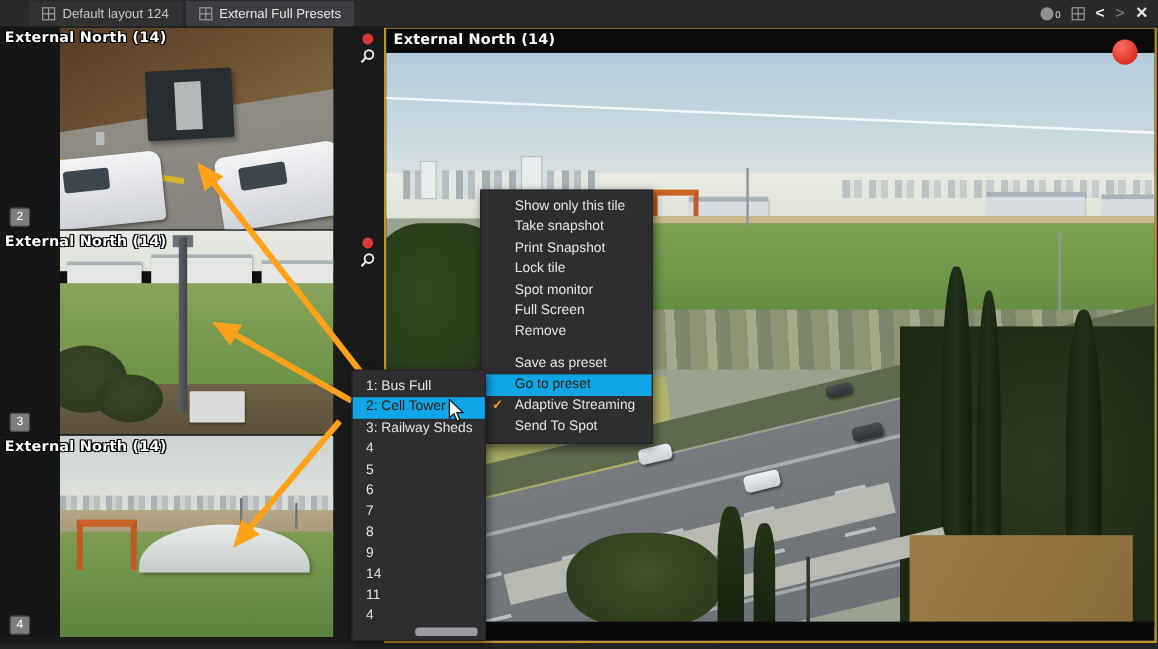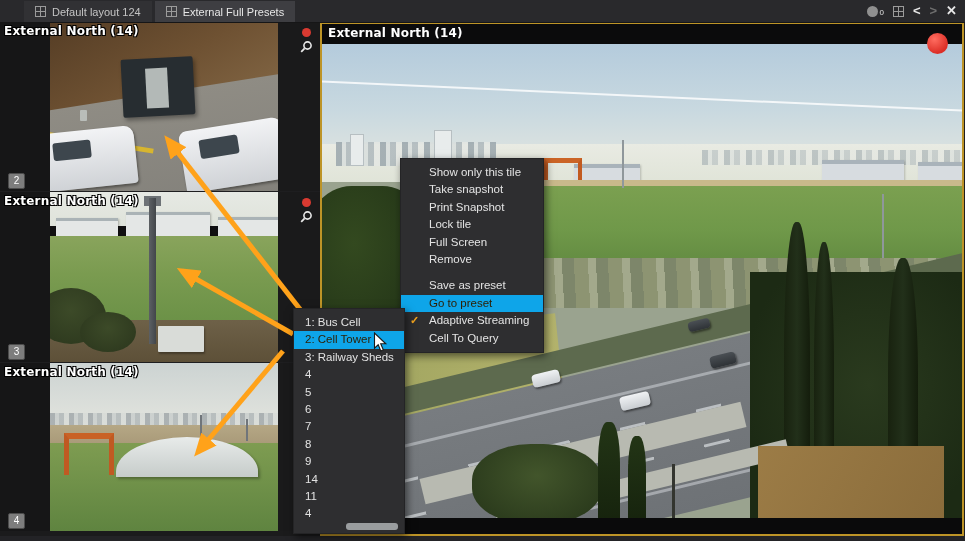--- a/index.html
+++ b/index.html
@@ -302,32 +302,33 @@
   <line x1="317" y1="331" x2="168" y2="140" stroke="#FFA21A" stroke-width="5" marker-end="url(#ah)"></line>
   <line x1="293" y1="334" x2="182" y2="271" stroke="#FFA21A" stroke-width="5" marker-end="url(#ah)"></line>
   <line x1="283" y1="351" x2="198" y2="452" stroke="#FFA21A" stroke-width="5" marker-end="url(#ah)"></line>
 </svg>
 
 <div class="menu" id="ctx-menu">
   <div class="mi">Show only this tile</div>
   <div class="mi">Take snapshot</div>
   <div class="mi">Print Snapshot</div>
   <div class="mi">Lock tile</div>
+  <div class="mi">Spot monitor</div>
   <div class="mi">Full Screen</div>
   <div class="mi">Remove</div>
   <div class="mi sep">Save as preset</div>
   <div class="mi hl">Go to preset</div>
   <div class="mi">
     <span class="check">✓</span><span>Adaptive Streaming</span>
   </div>
-  <div class="mi">Cell To Query</div>
+  <div class="mi">Send To Spot</div>
 </div>
 
 <div class="menu" id="preset-menu">
-  <div class="mi">1: Bus Cell</div>
+  <div class="mi">1: Bus Full</div>
   <div class="mi hl">2: Cell Tower</div>
   <div class="mi">3: Railway Sheds</div>
   <div class="mi">4</div>
   <div class="mi">5</div>
   <div class="mi">6</div>
   <div class="mi">7</div>
   <div class="mi">8</div>
   <div class="mi">9</div>
   <div class="mi">14</div>
   <div class="mi">11</div>

